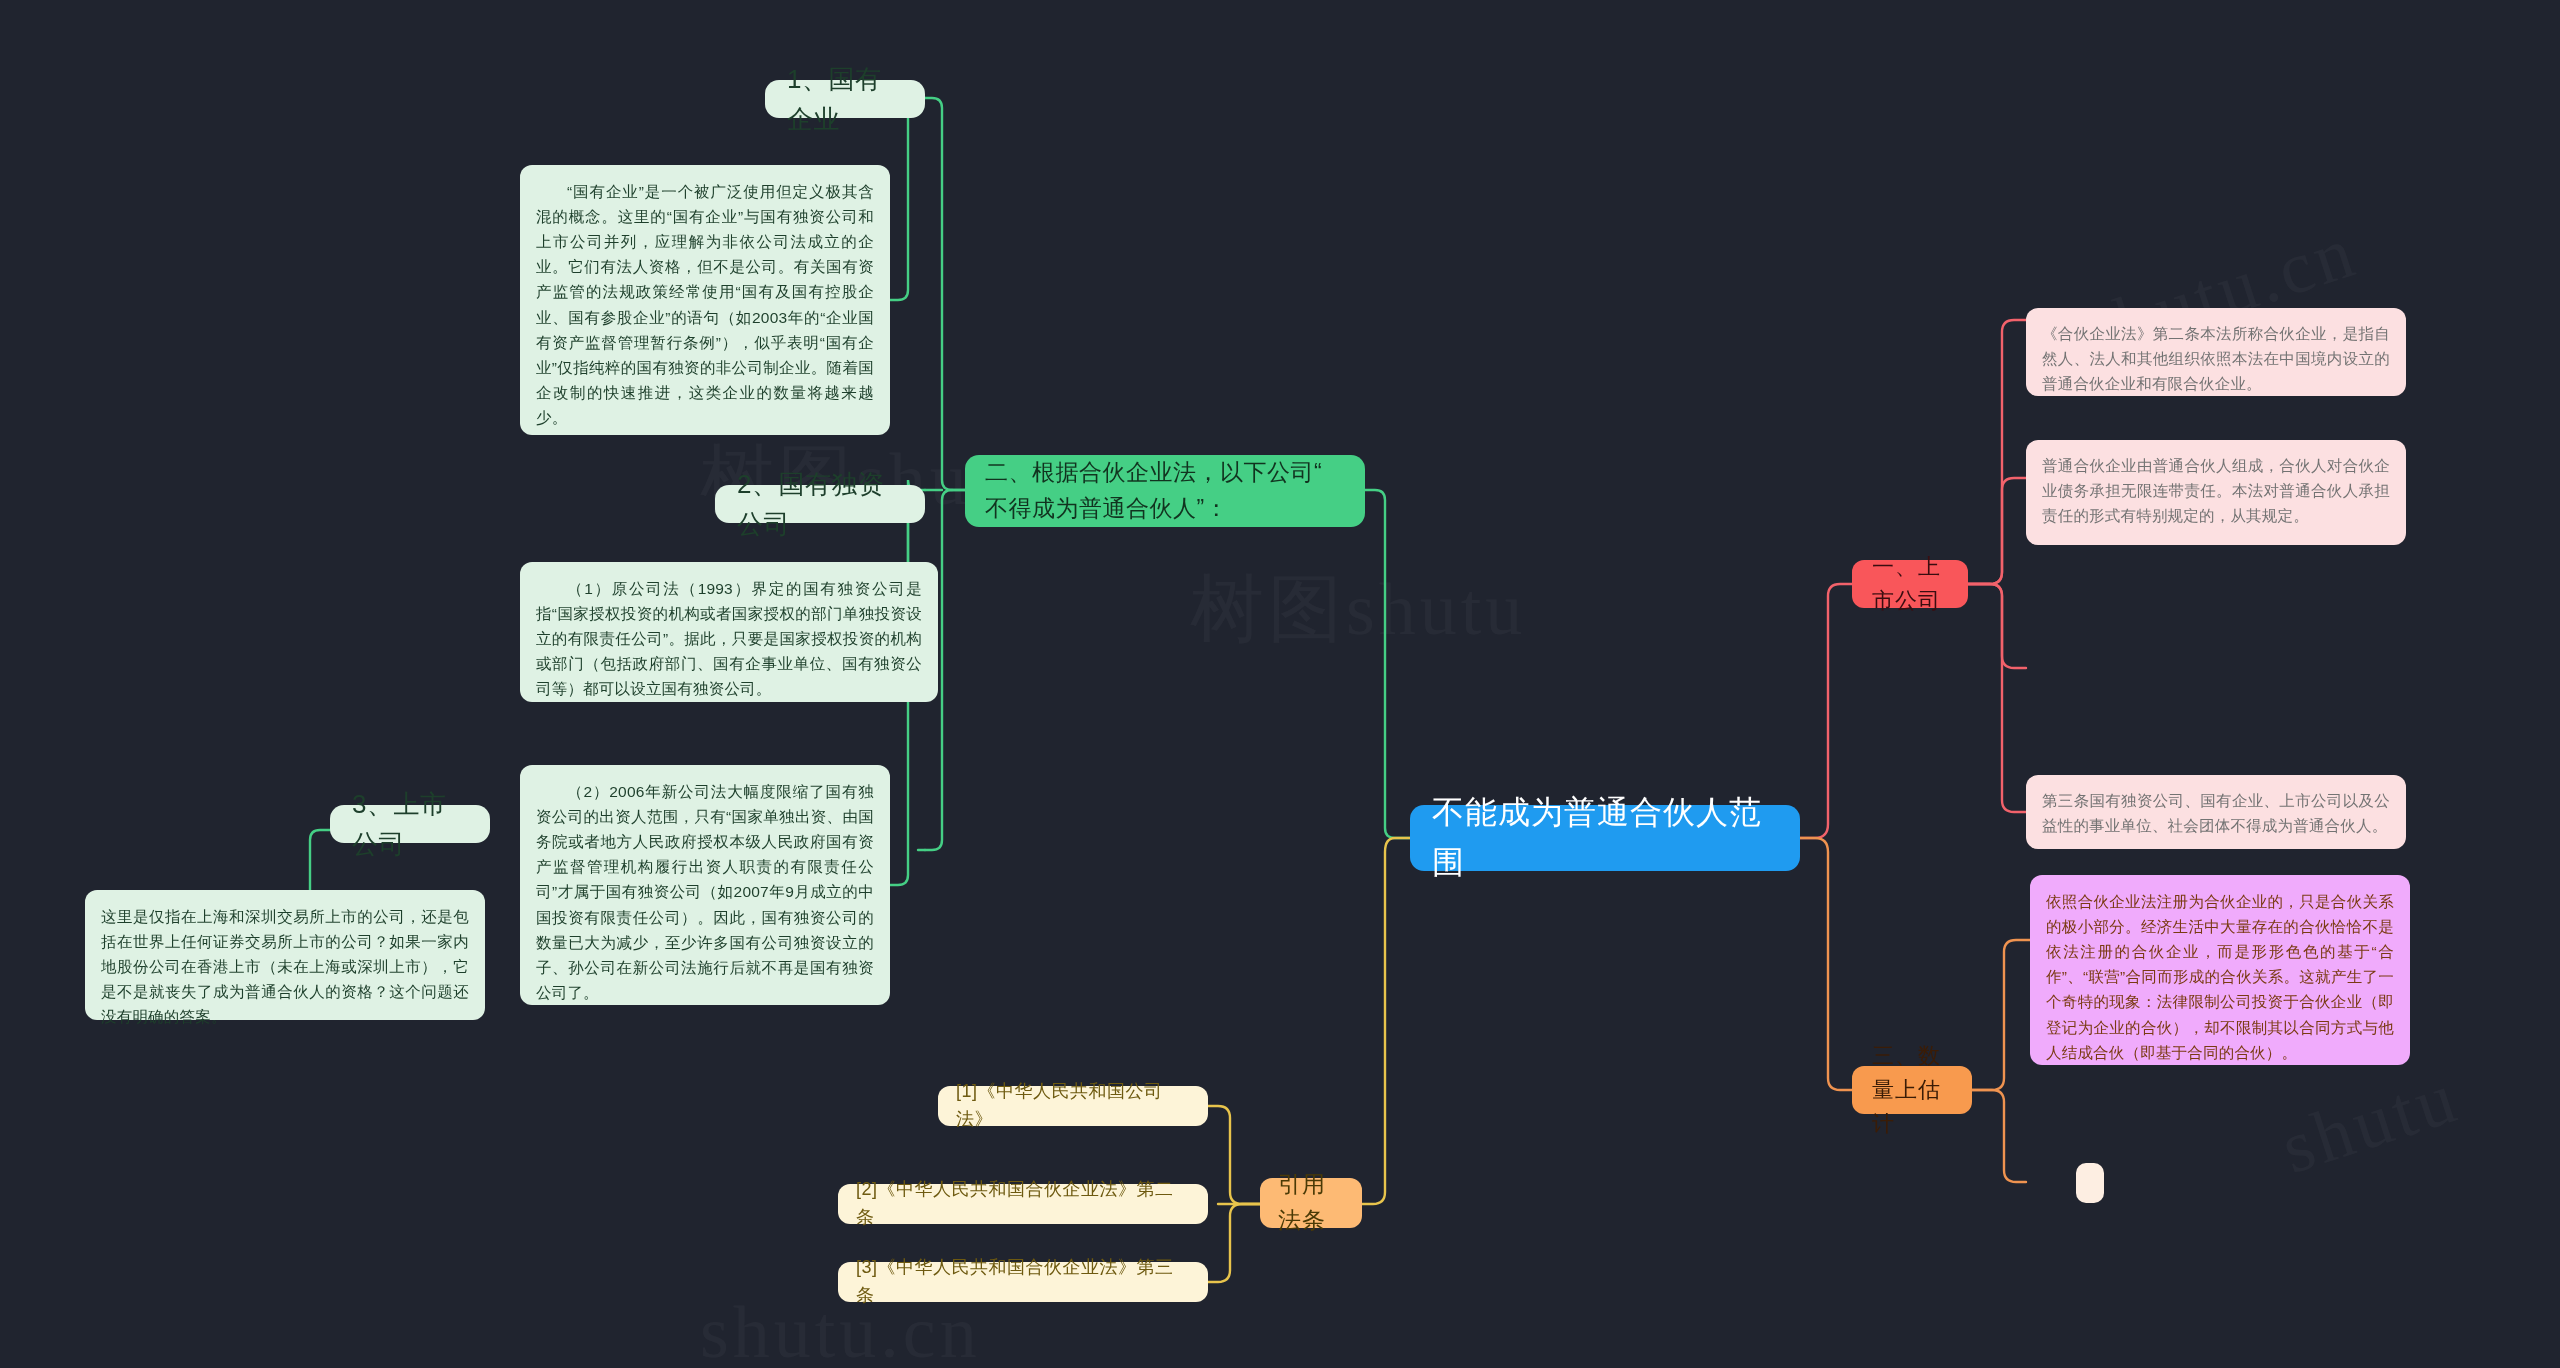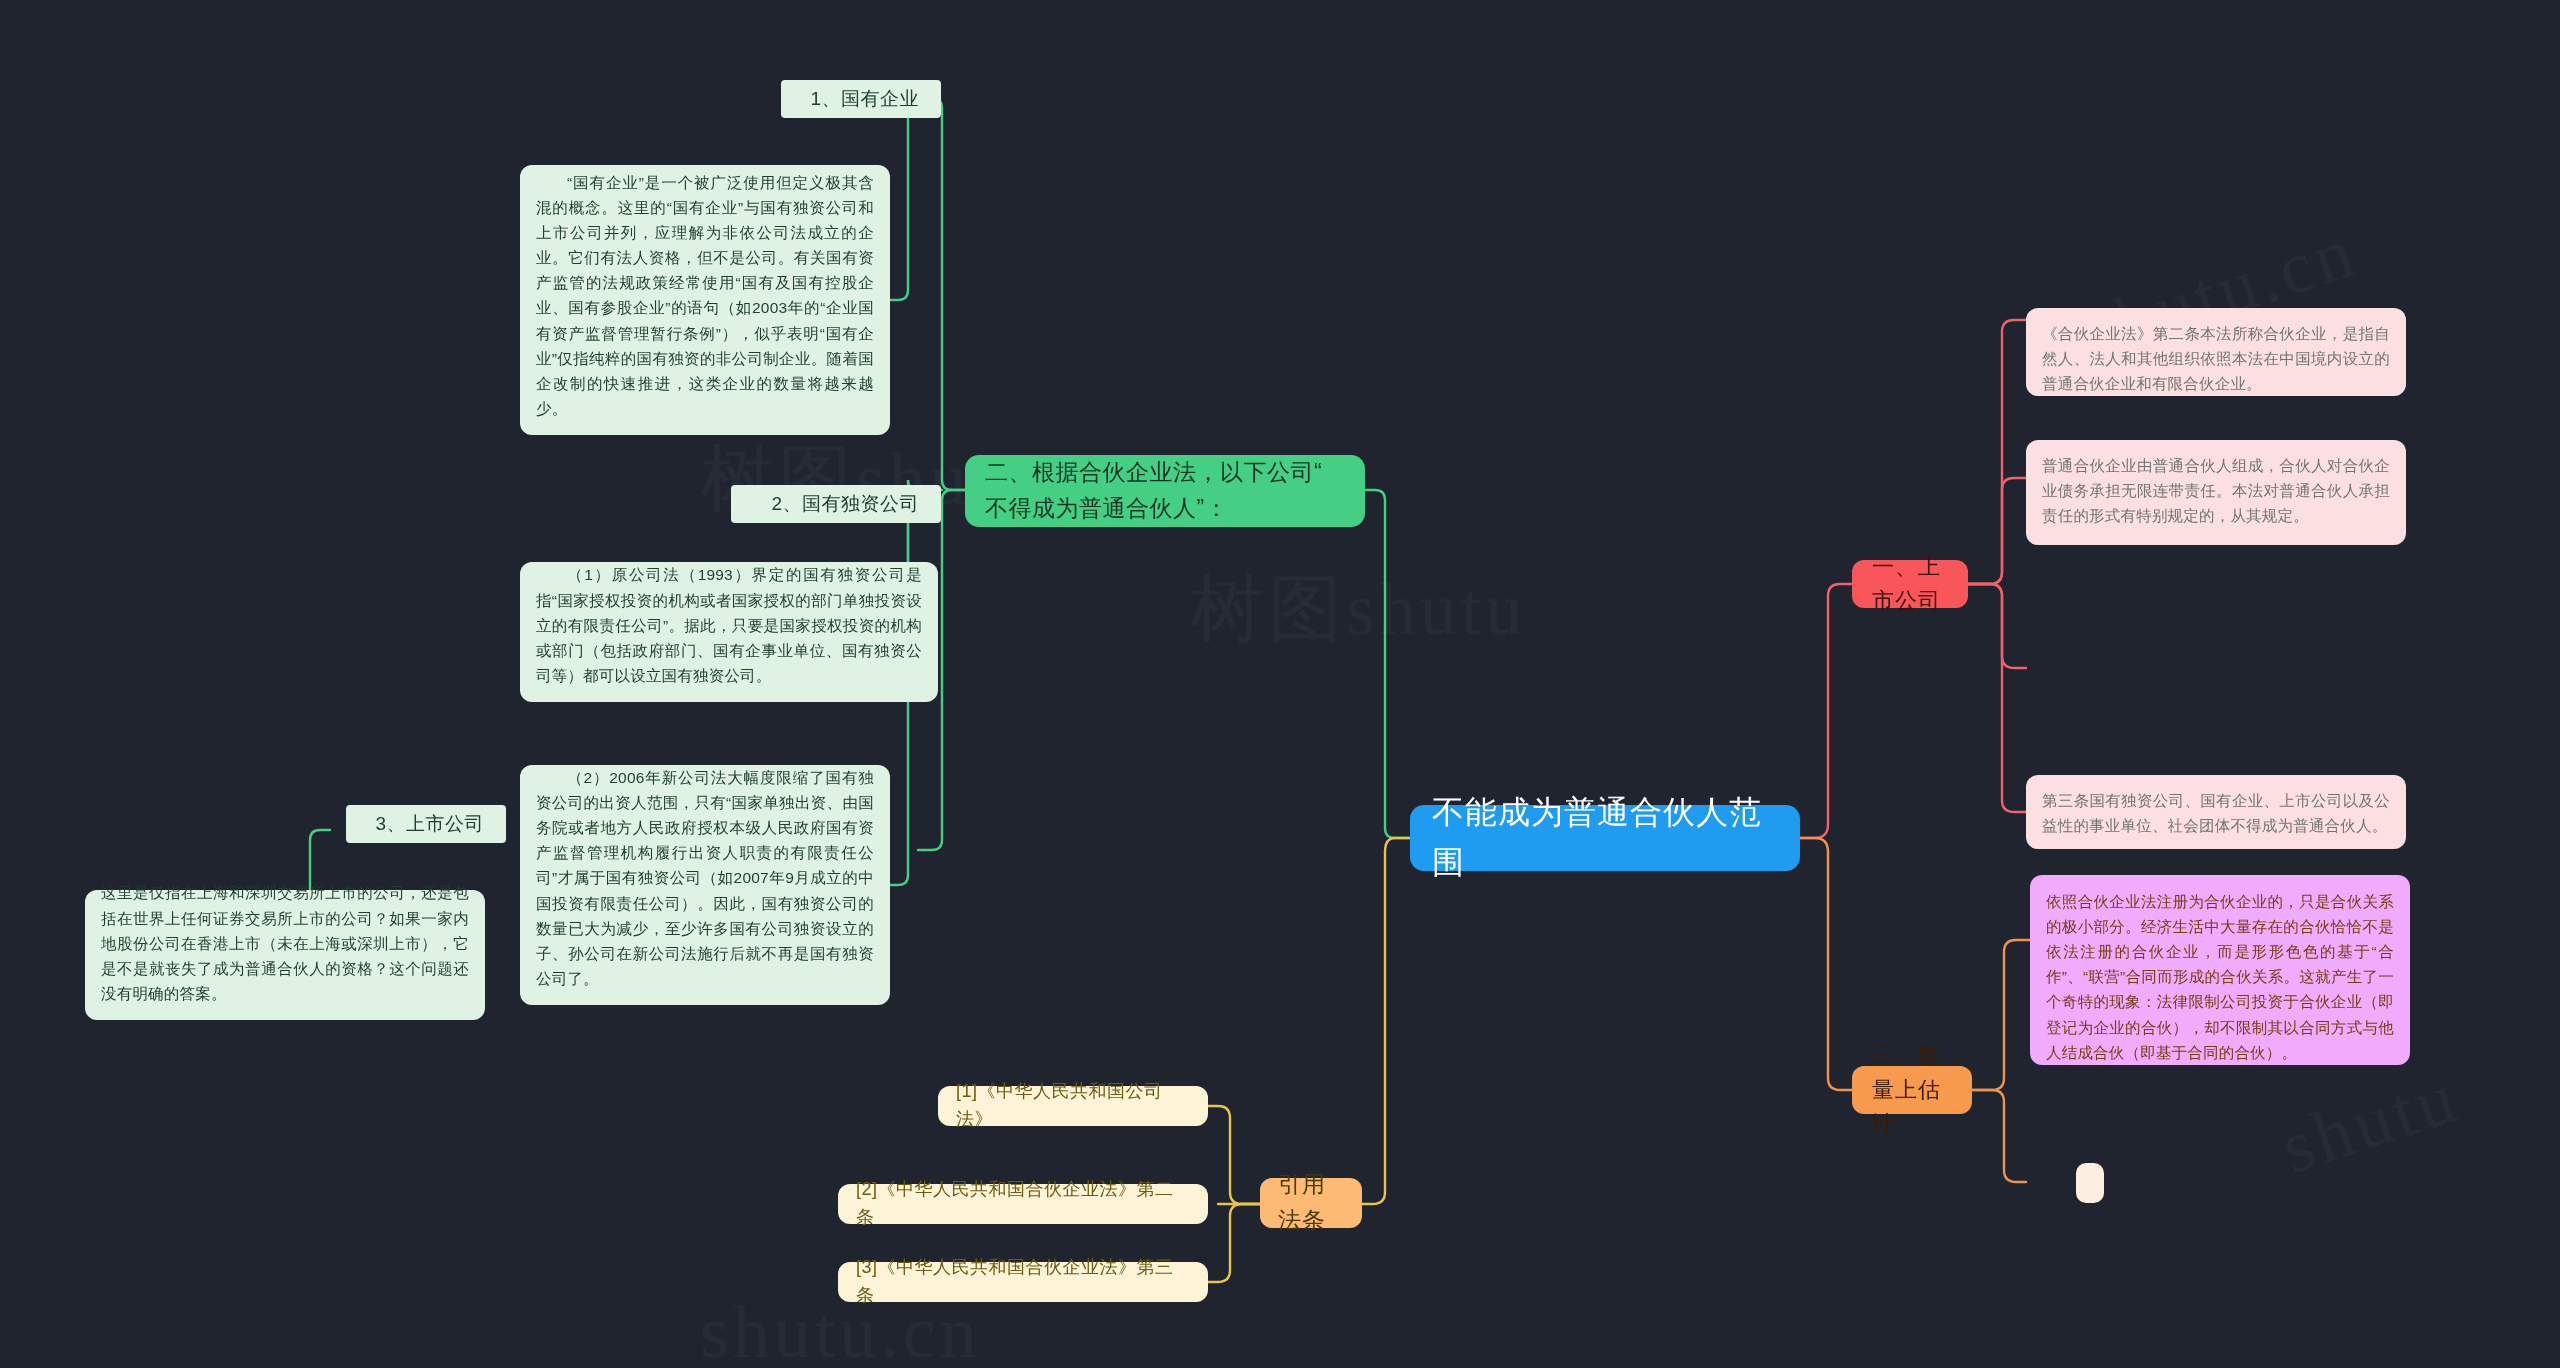--- a/index.html
+++ b/index.html
@@ -47,34 +47,33 @@
     background: #45cf85;
     color: #11331f;
     font-size: 23px;
     padding: 14px 20px;
     border-radius: 14px;
     letter-spacing: .5px;
   }
   .n-green-pill {
     background: #dff2e4;
     color: #1d3f2b;
-    font-size: 19px;
+    font-size: 26px;
     padding: 10px 22px;
-    border-radius: 4px;
+    border-radius: 14px;
     justify-content: flex-end;
     letter-spacing: .5px;
-    margin-left: 16px;
   }
   .n-green-body {
     background: #dff2e4;
     color: #1d3f2b;
     font-size: 15.5px;
     padding: 14px 16px;
     border-radius: 12px;
-    align-items: flex-end;
+    align-items: flex-start;
     text-align: justify;
     text-indent: 2em;
     line-height: 1.62;
     letter-spacing: .2px;
   }
   .n-green-body.noindent { text-indent: 0; }
 
   .n-red-strong {
     background: #f9565a;
     color: #3a0d10;

